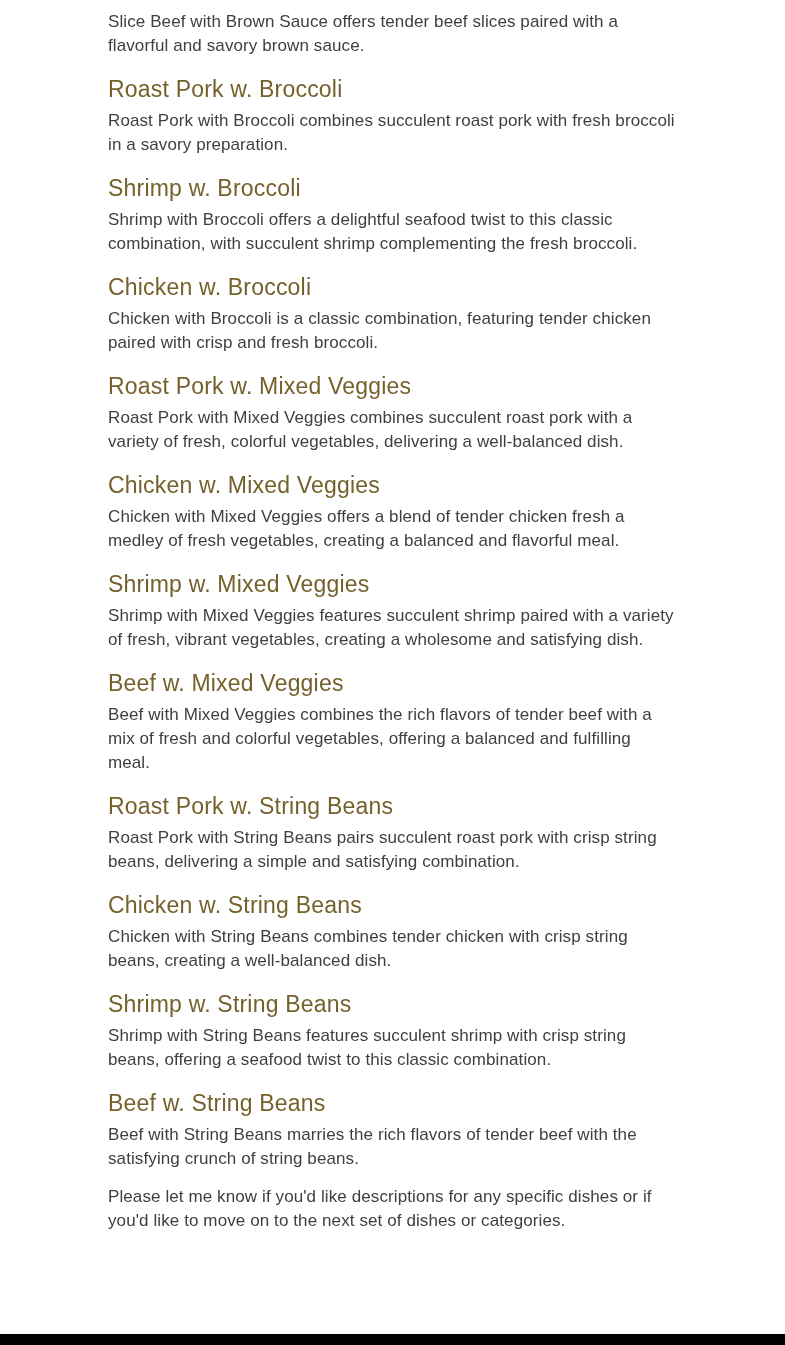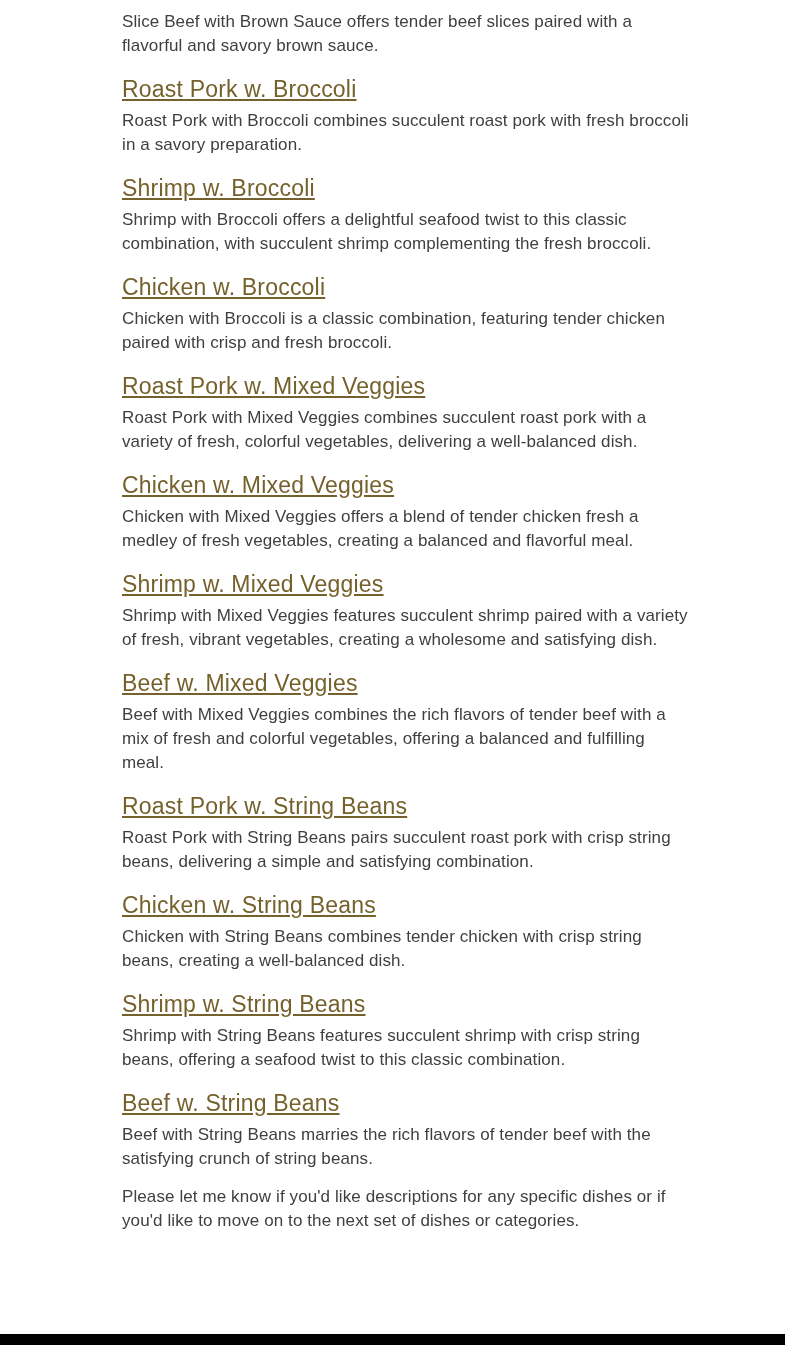--- a/index.html
+++ b/index.html
@@ -6,33 +6,32 @@
   body {
     width: 785px;
     height: 1345px;
     position: relative;
     overflow: hidden;
     background: #ffffff;
     font-family: "Liberation Sans", sans-serif;
   }
   .content {
     position: absolute;
-    left: 122px;
+    left: 108px;
     top: 0;
     width: 567px;
     padding-top: 10px;
   }
   .dish-title {
     font-size: 23px;
     line-height: 28px;
     font-weight: 500;
     letter-spacing: 0.2px;
     color: var(--heading-color, #75612b);
     margin: 17px 0 6px 0;
-    text-decoration: underline;
   }
   .desc {
     font-size: 17px;
     line-height: 24px;
     letter-spacing: 0.1px;
     color: var(--body-color, #3f3f3f);
     margin: 0;
   }
   .closing-note {
     margin-top: 14px;

